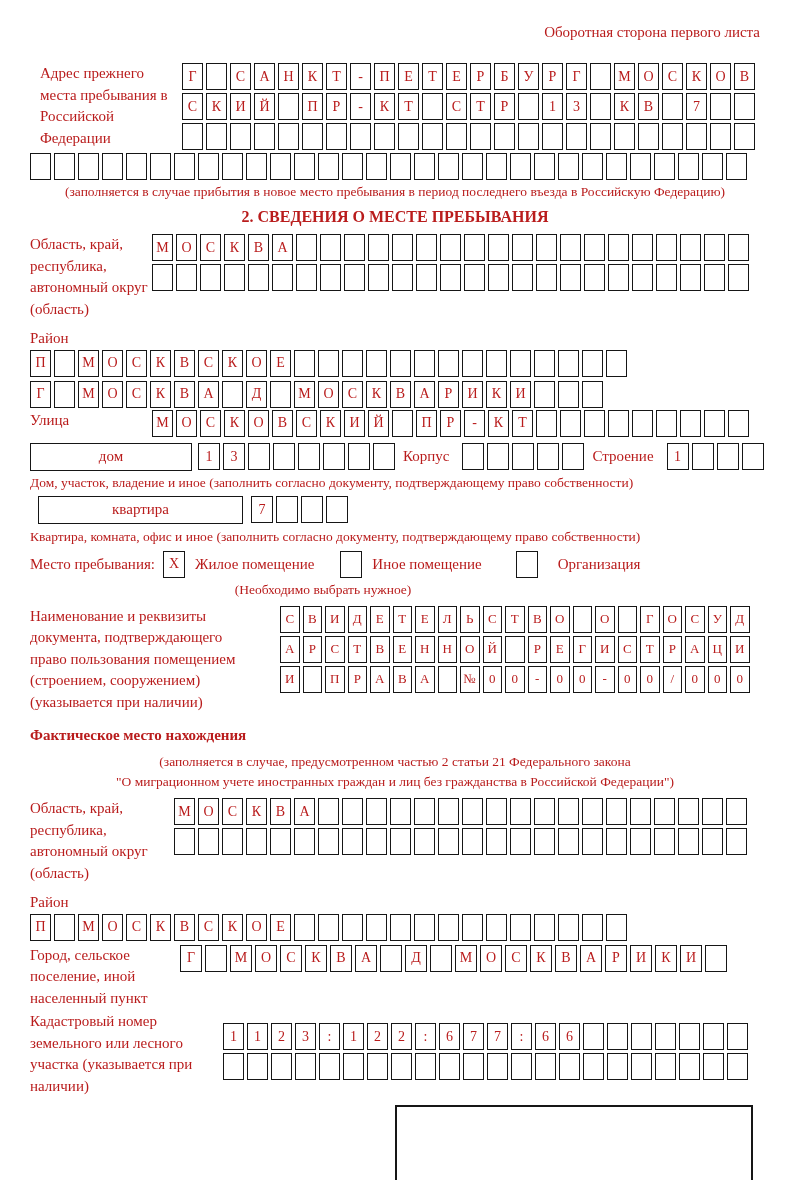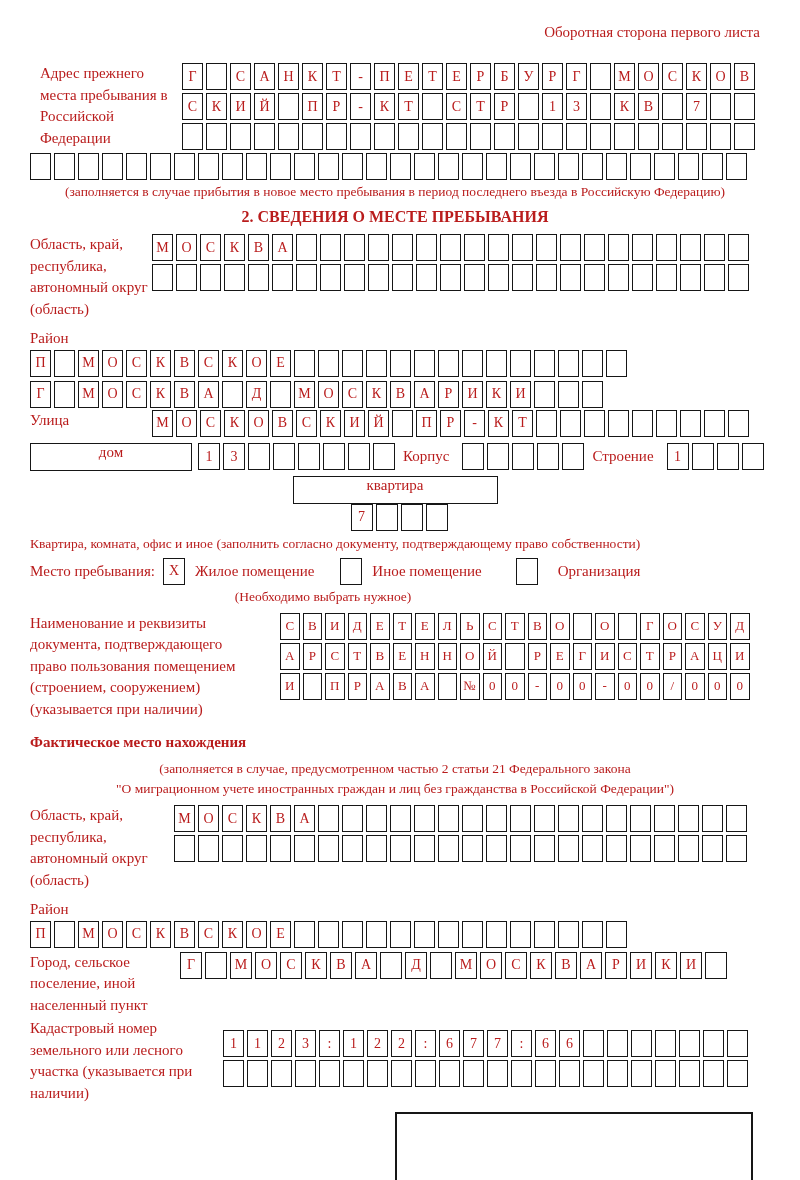--- a/index.html
+++ b/index.html
@@ -18,41 +18,41 @@
     display:flex;align-items:center;justify-content:center;font-size:14px;background:#fff;
   }
   .cells-house .cell{width:22px;}
   .cells-doc .cell{width:19.5px;font-size:13px;}
   .cells-wide .cell{width:22px;}
   .caption{font-size:13.5px;line-height:17px;}
   .center{text-align:center;}
   .sec-title{text-align:center;font-weight:bold;font-size:16px;margin:8px 0 8px;}
   .label-box{
     box-sizing:border-box;border:1.7px solid #161616;height:28px;flex:none;
-    display:flex;justify-content:center;font-size:15px;
+    display:flex;align-items:center;justify-content:center;font-size:15px;
   }
   .checkbox{
     box-sizing:border-box;width:22px;height:27px;border:1.7px solid #161616;flex:none;
     display:inline-flex;align-items:center;justify-content:center;font-size:14px;
   }
   .lbl-prev{width:152px;padding-left:10px;box-sizing:border-box;}
   .lbl-region{width:122px;}
   .lbl-district{width:122px;}
   .lbl-city{width:140px;}
   .lbl-street{width:122px;}
   .lbl-doc{width:230px;margin-right:20px;}
   .lbl-region2{width:144px;}
   .lbl-city2{width:146px;margin-right:4px;}
   .lbl-cad{width:193px;}
   .mb2{margin-bottom:2px;} .mb4{margin-bottom:4px;flex-direction:column;} .mb6{margin-bottom:6px;} .mb8{margin-bottom:8px;}
   .house-row{align-items:center;margin-bottom:3px;}
   .house-row .label-box{width:162px;}
   .house-row .inline-lbl{font-size:15px;margin:0 7px 0 8px;flex:none;}
   .house-row .cells{margin-left:6px;margin-top:0;}
-  .apt-row{align-items:center;margin:5px 8px 4px;flex-direction:column;}
+  .apt-row{align-items:center;margin:5px 8px 4px;}
   .apt-row .label-box{width:205px;}
   .apt-row .cells{margin-left:8px;margin-top:0;}
   .stay-row{align-items:center;font-size:15px;margin-top:6px;}
   .stay-row .stay-lbl{margin-right:8px;}
   .stay-row .opt-lbl{margin:0 0 0 10px;}
   .stay-row .gap1{margin-left:26px;} .stay-row .gap2{margin-left:34px;}
   .stay-note{font-size:13.5px;width:440px;margin:4px 0 8px 73px;text-align:center;}
   .doc-block{margin-top:4px;margin-bottom:12px;}
   .act-title{font-weight:bold;font-size:15px;margin:14px 0 8px;}
   .act-cap{font-size:13.5px;line-height:20px;}
@@ -359,20 +359,21 @@
         <span class="cell"></span>
       </div>
     <div class="inline-lbl">Строение</div>
     <div class="cells cells-house">
         <span class="cell">1</span>
         <span class="cell"></span>
         <span class="cell"></span>
         <span class="cell"></span>
       </div>
   </div>
+  <div class="caption">Дом, участок, владение и иное (заполнить согласно документу, подтверждающему право собственности)</div>
 
   <div class="frow apt-row">
     <div class="label-box">
         <span>квартира</span>
       </div>
     <div class="cells cells-house">
         <span class="cell">7</span>
         <span class="cell"></span>
         <span class="cell"></span>
         <span class="cell"></span>

